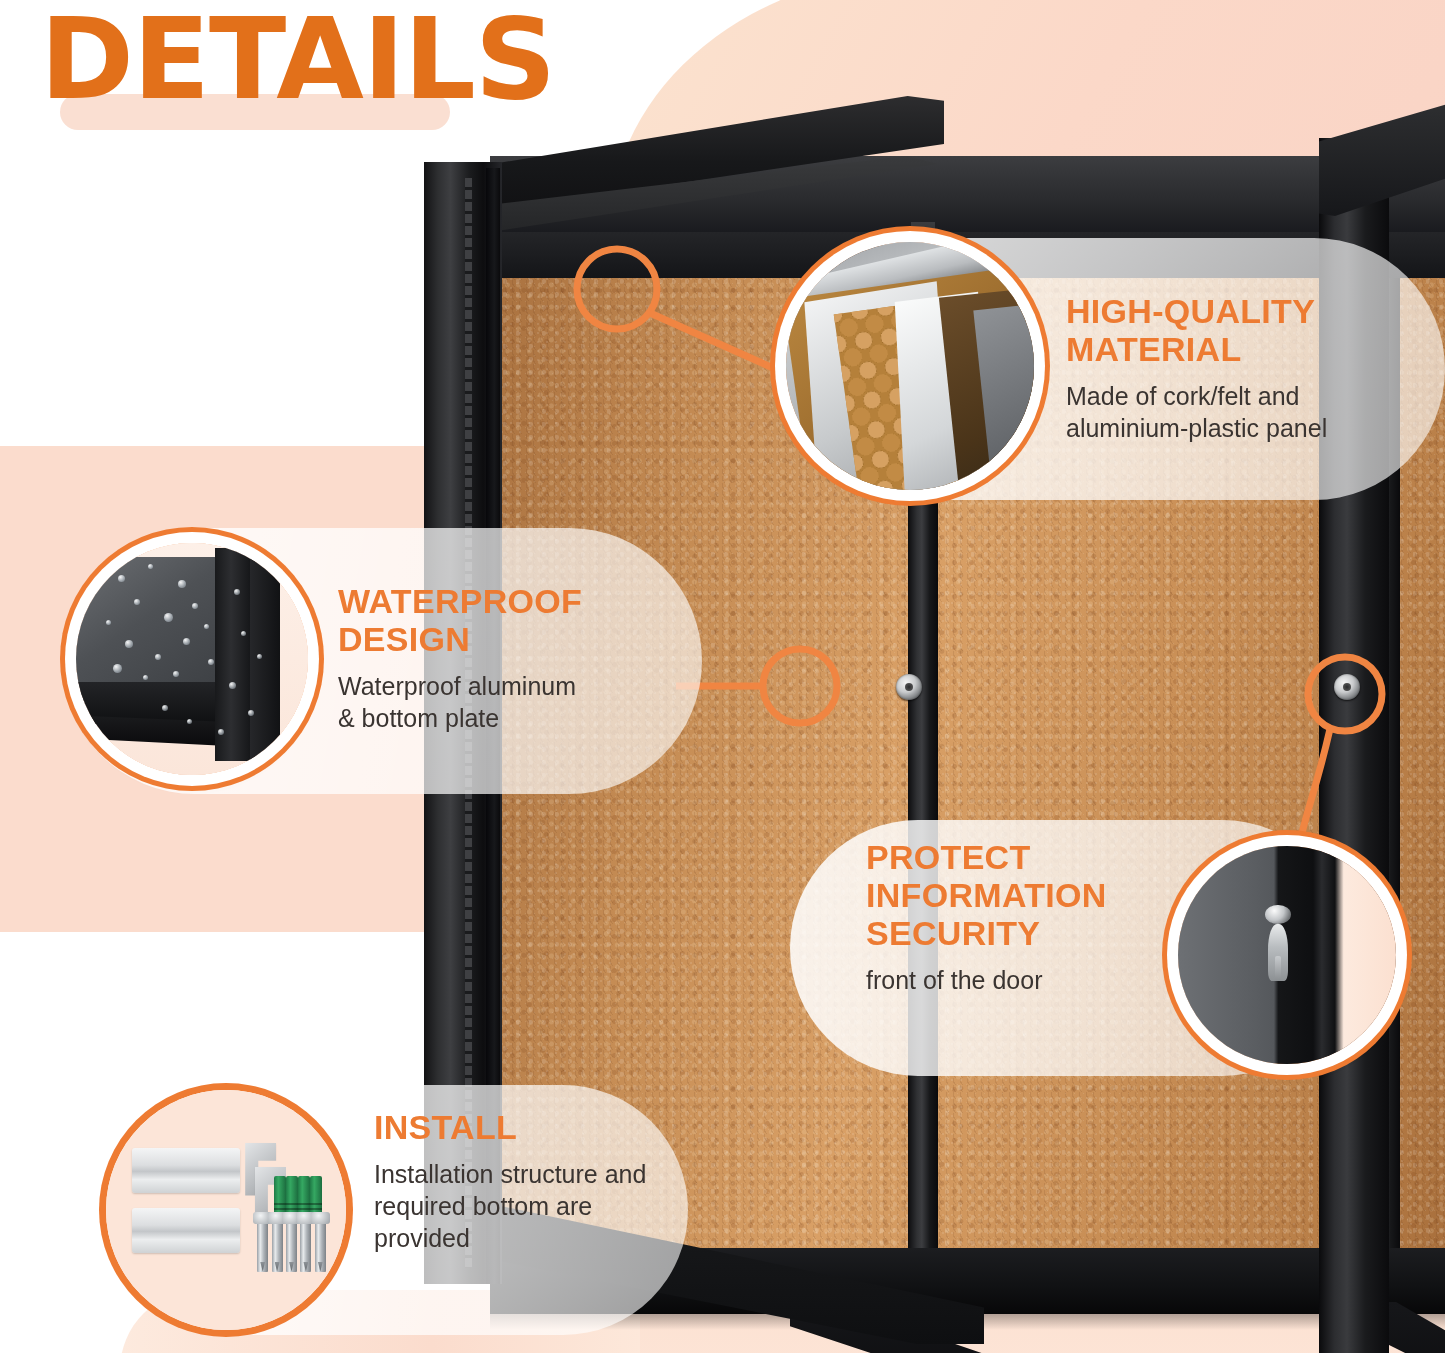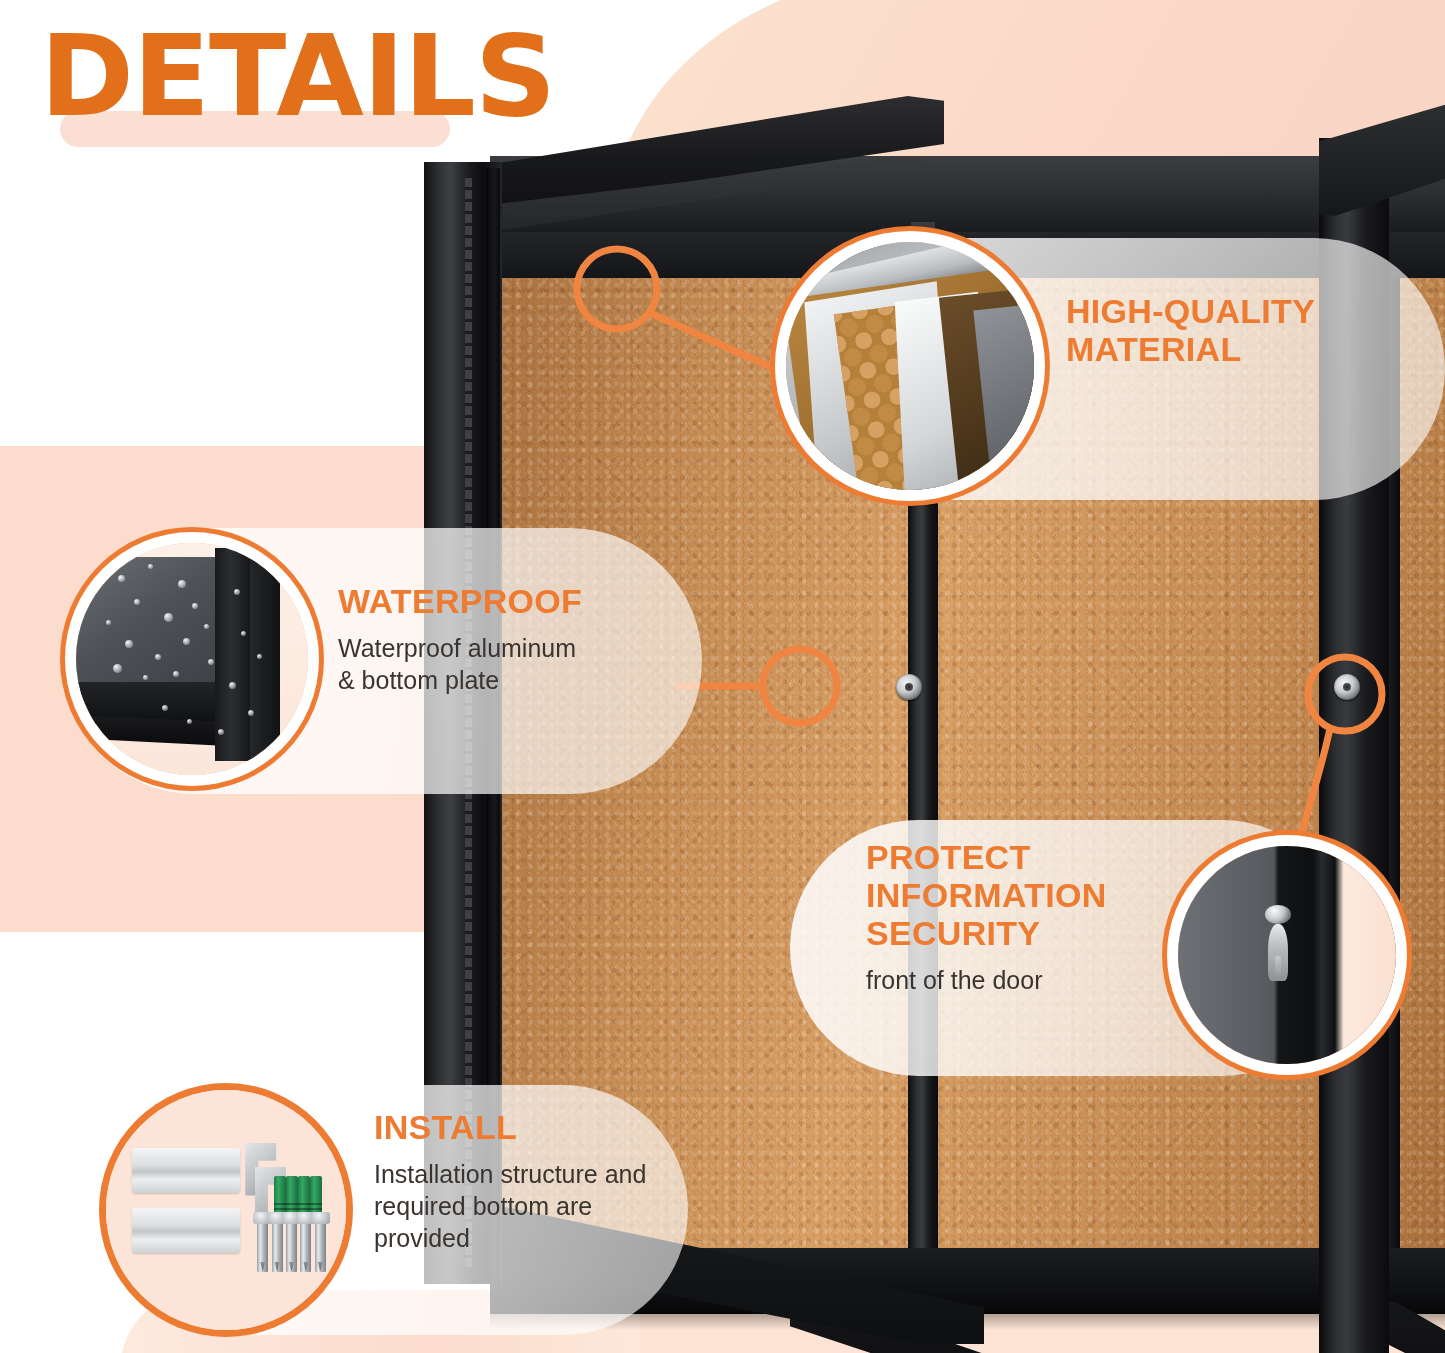--- a/index.html
+++ b/index.html
@@ -32,21 +32,21 @@
     z-index:1;
   }
   .bg-peach-bottom2 {
     position:absolute; left:120px; top:1290px; width:520px; height:90px;
     background:linear-gradient(90deg,#fdeade 0%, #fbdccd 60%, #fde8da 100%);
     border-top-left-radius:80px;
     z-index:1;
   }
 
   
-  .title-wrap { position:absolute; left:40px; top:19px; z-index:40; }
+  .title-wrap { position:absolute; left:40px; top:2px; z-index:40; }
   .title-shade {
     position:absolute; left:20px; top:92px; width:390px; height:36px;
     background:#fadfd2; border-radius:18px; z-index:-1;
   }
   .title-text {
     font-size:96px; font-weight:bold; color:#e2701a;
     letter-spacing:-1px; line-height:1.05;
     font-family:"DejaVu Sans", sans-serif;
     transform:scaleX(1.18) scaleY(1.16);
     transform-origin:left top;
@@ -337,36 +337,41 @@
     <circle cx="1345" cy="694" r="37" fill="none" stroke="#f08542" stroke-width="7"></circle>
     <path d="M1330 729 C1316 790 1306 812 1300 842" fill="none" stroke="#f08542" stroke-width="7"></path>
   </svg>
 
   <div class="capsule" style="left:795px; top:238px; width:650px; height:262px;"></div>
   <div class="callout" style="left:1066px; top:292px; width:340px;">
     <div class="c-head">
       <div>HIGH-QUALITY</div>
       <div>MATERIAL</div>
     </div>
+    <div class="c-body">
+      <div>Made of cork/felt and</div>
+      <div>aluminium-plastic panel</div>
+    </div>
   </div>
   <div class="bubble" style="left:786px; top:242px; width:248px; height:248px;">
     <div class="hc-bg"></div>
     <div class="hc-topbars"></div>
     <div class="hc-brown"></div>
     <div class="hc-white1"></div>
     <div class="hc-comb"></div>
     <div class="hc-white2"></div>
     <div class="hc-dark"></div>
     <div class="hc-grey"></div>
   </div>
 
   <div class="capsule" style="left:62px; top:528px; width:640px; height:266px;"></div>
   <div class="callout" style="left:338px; top:582px; width:330px;">
     <div class="c-head">
       <div>WATERPROOF</div>
+      <div>DESIGN</div>
     </div>
     <div class="c-body">
       <div>Waterproof aluminum</div>
       <div>&amp; bottom plate</div>
     </div>
   </div>
   <div class="bubble" style="left:76px; top:543px; width:232px; height:232px;">
     <div class="wp-bg"></div>
     <div class="wp-panel"></div>
     <div class="wp-frame-b"></div>

